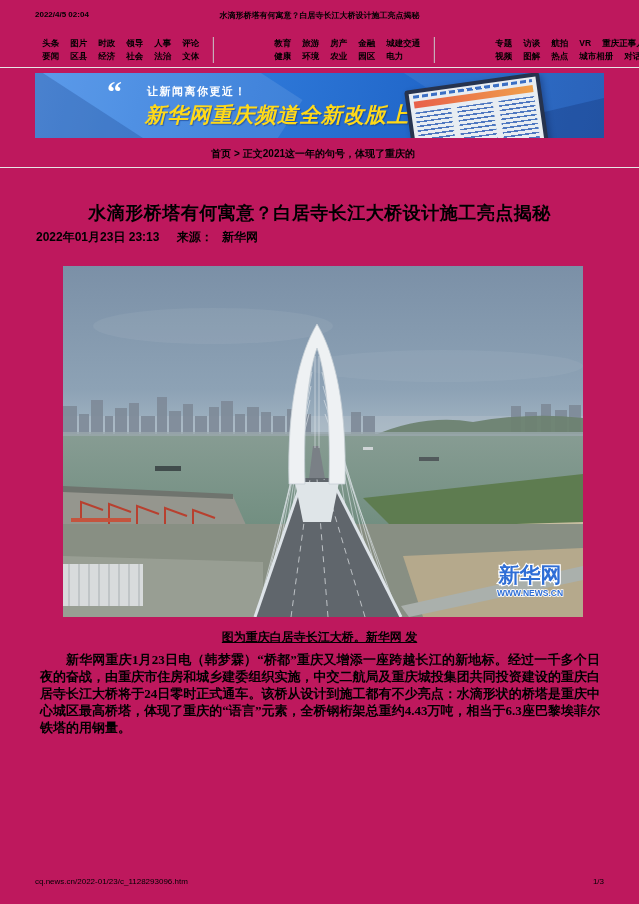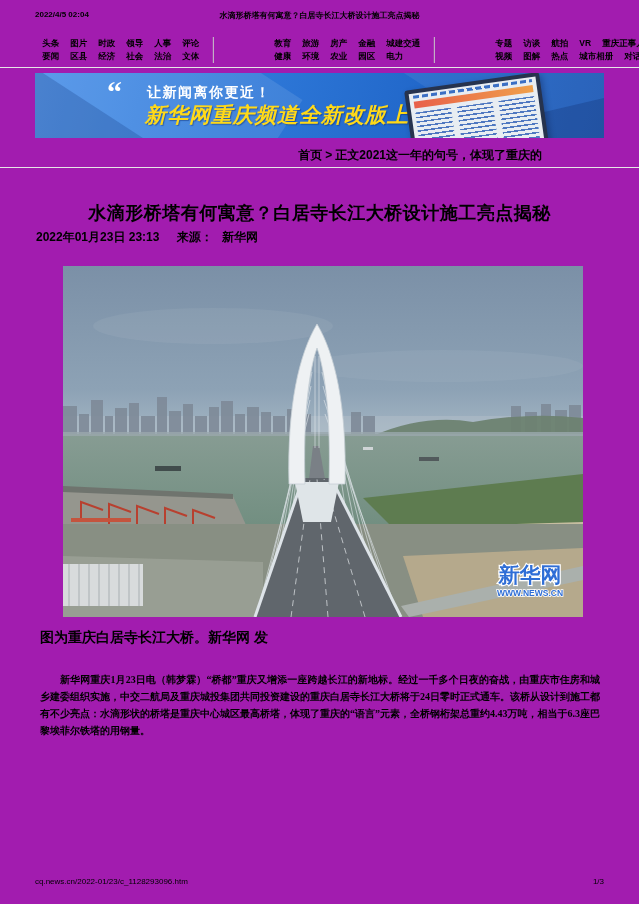--- a/index.html
+++ b/index.html
@@ -1,16 +1,16 @@
 <!DOCTYPE html>
 <html><head>
 <meta charset="utf-8">
 <style>
   html,body{margin:0;padding:0;background:#fff;}
-  .page{position:relative;width:639px;height:904px;background:#a21caf;overflow:hidden;
+  .page{position:relative;width:639px;height:904px;background:#be185d;overflow:hidden;
         font-family:"Liberation Sans",sans-serif;color:#000;}
 
   
   .print-header{position:absolute;top:10px;left:35px;right:35px;height:12px;
                 font-size:8px;font-weight:bold;}
   .print-dt{position:absolute;left:0;top:0;}
   .print-title{position:absolute;left:50%;transform:translateX(-50%);top:0;white-space:nowrap;}
 
   
   .topnav{position:absolute;top:37px;left:50%;transform:translateX(-50%);
@@ -27,56 +27,56 @@
   .banner .streak1{position:absolute;left:-60px;top:-70px;width:300px;height:190px;
           background:rgba(255,255,255,.10);transform:rotate(33deg);}
   .banner .streak2{position:absolute;left:-80px;bottom:-70px;width:220px;height:110px;
           background:rgba(8,40,110,.22);transform:rotate(33deg);}
   .banner .streak3{position:absolute;right:-40px;top:-60px;width:260px;height:120px;
           background:rgba(255,255,255,.07);transform:rotate(33deg);}
   .banner .corner{position:absolute;right:0;bottom:0;width:170px;height:40px;
           background:rgba(10,35,95,.25);clip-path:polygon(100% 0,100% 100%,0 100%);}
   .quote{position:absolute;left:72px;top:4px;color:#fff;font-size:30px;font-weight:bold;
          font-family:"Liberation Serif",serif;line-height:30px;}
-  .tagline{position:absolute;left:112px;top:11px;color:#fff;font-size:14px;font-weight:bold;
+  .tagline{position:absolute;left:112px;top:11px;color:#fff;font-size:11px;font-weight:bold;
            letter-spacing:1.5px;}
   .headline{position:absolute;left:110px;top:28px;color:#ffd918;font-size:21px;font-weight:bold;
             font-style:italic;letter-spacing:1px;text-shadow:1px 1px 1px rgba(10,40,110,.45);}
   .monitor{position:absolute;right:58px;top:8px;width:128px;height:86px;transform:rotate(-8deg);
            background:#e8edf2;border:4px solid #26334e;border-radius:3px;box-shadow:2px 3px 6px rgba(0,0,30,.3);}
   .scr-banner{position:absolute;top:8px;left:4px;right:4px;height:7px;
               background:linear-gradient(90deg,#e8604a,#f0a04a);}
   .scr-col{position:absolute;top:19px;bottom:4px;width:28%;
            background:repeating-linear-gradient(180deg,rgba(40,90,180,.8) 0 1.5px,transparent 1.5px 4.5px);}
   .scr-col.c1{left:4px;} .scr-col.c2{left:36%;} .scr-col.c3{right:4px;}
   .scr-topnav{position:absolute;top:2px;left:4px;right:4px;height:3px;
               background:repeating-linear-gradient(90deg,#3b6fc4 0 6px,transparent 6px 9px);}
 
   
-  .crumb-row{position:absolute;top:147px;left:100px;right:97px;display:flex;
-             justify-content:flex-end;font-size:12px;font-weight:bold;}
+  .crumb-row{position:absolute;top:147px;left:100px;right:113px;display:flex;
+             justify-content:center;font-size:10px;font-weight:bold;}
   .crumb a,.crumb span{text-decoration:none;color:#000;}
   .crumb-sep{margin:0 3px;}
   .crumb-underline{position:absolute;top:167px;left:0;width:639px;border-top:1px solid #e6e6e6;}
 
   
   .article-title{position:absolute;top:189px;left:40px;width:559px;text-align:center;
                  font-size:18px;font-weight:bold;letter-spacing:.5px;}
   .article-meta{position:absolute;top:229px;left:36px;font-size:12px;font-weight:bold;}
   .article-meta .src-label{margin-left:14px;}
   .article-meta .src{margin-left:6px;}
 
   .photo{position:absolute;top:266px;left:63px;width:520px;height:351px;}
   .photo svg{display:block;}
-  .caption{position:absolute;top:629px;left:40px;width:559px;
-           font-size:14px;font-weight:bold;}
-
-  .body-text{position:absolute;top:651px;left:40px;width:560px;font-size:10px;
+  .caption{position:absolute;top:629px;left:40px;width:559px;text-align:center;
+           font-size:12px;font-weight:bold;text-decoration:underline;}
+
+  .body-text{position:absolute;top:651px;left:40px;width:560px;font-size:13px;
              line-height:17px;font-weight:bold;text-align:justify;
-             font-family:"Liberation Serif",serif;margin-top:20px;}
+             font-family:"Liberation Serif",serif;}
   .body-text p{margin:0 0 13px;text-indent:2em;}
 
   
   .print-footer{position:absolute;bottom:16px;left:35px;right:35px;height:11px;font-size:8px;}
   .footer-url{position:absolute;left:0;top:0;}
   .footer-page{position:absolute;right:0;top:0;}
 </style>
 </head>
 <body>
 

